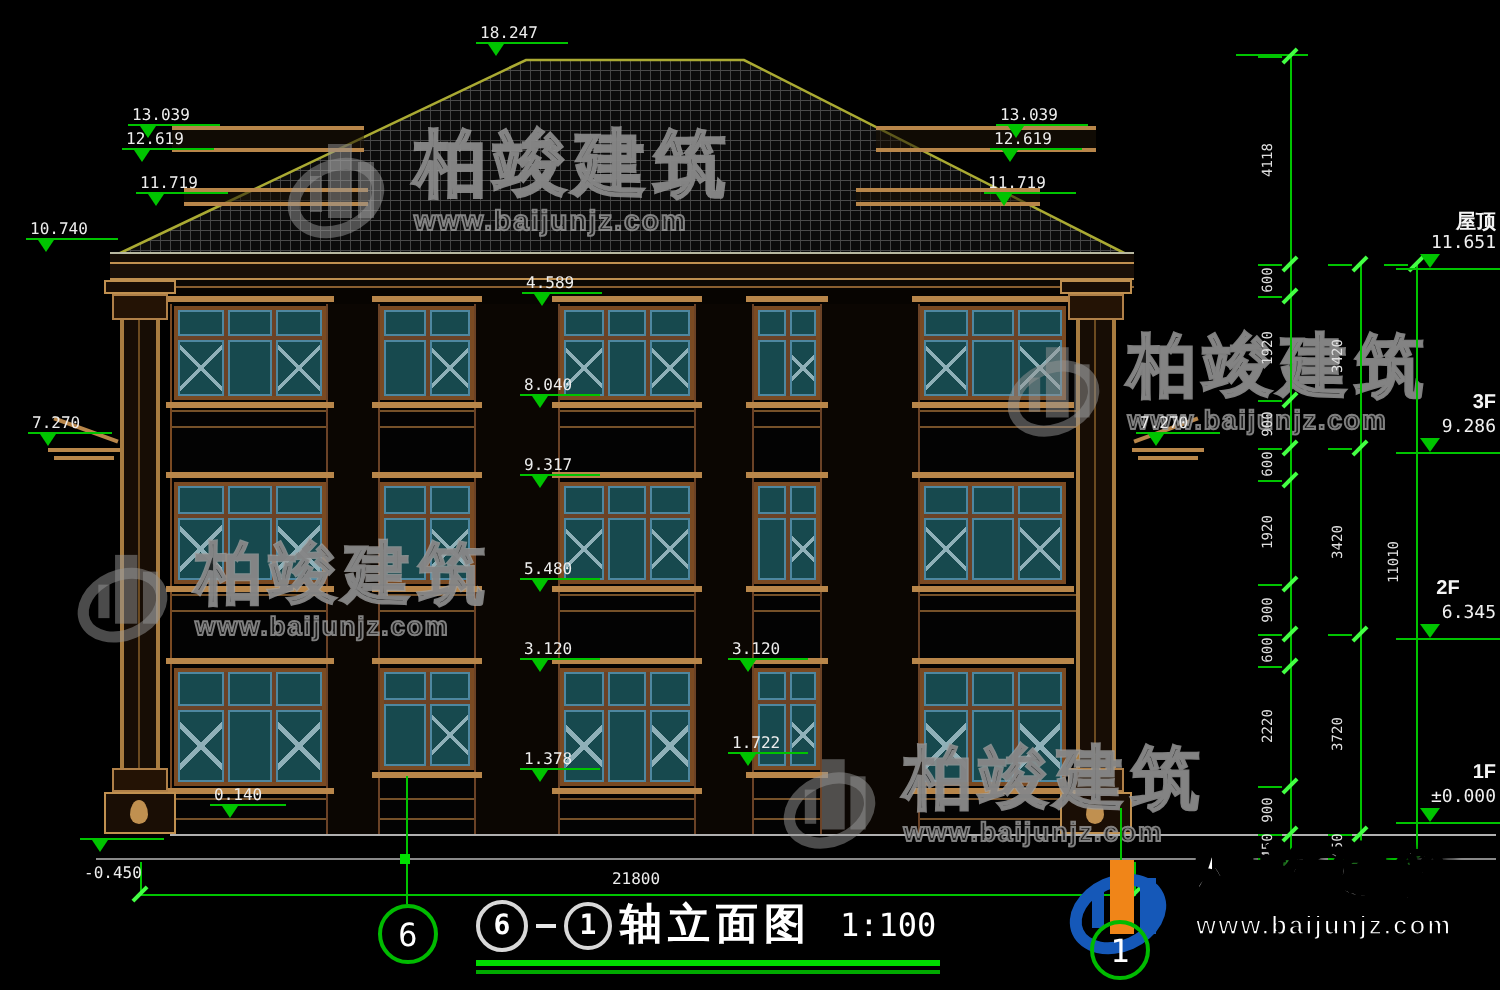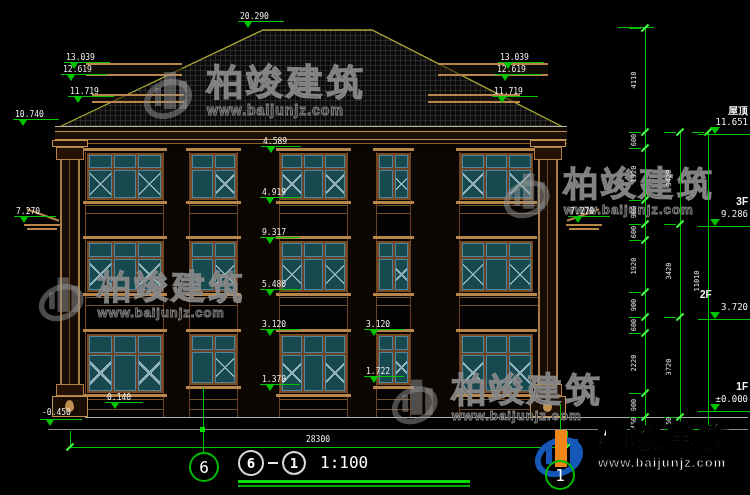--- a/index.html
+++ b/index.html
@@ -37,26 +37,27 @@
 <div id="cv">
 
   <div class="abs" style="left:238px;top:450px;display:flex;align-items:center;gap:4px;z-index:46">
     <div class="tcircle">
       <span>6</span>
     </div>
     <div style="width:10px;height:2px;background:#e8e8e8"></div>
     <div class="tcircle" style="width:24px;height:24px">
       <span>1</span>
     </div>
+    <div class="tname">轴立面图</div>
     <div class="tscale">1:100</div>
   </div>
   <div class="abs" style="left:238px;top:480px;width:232px;height:3px;background:#00dd00;z-index:46"></div>
   <div class="abs" style="left:238px;top:485px;width:232px;height:2px;background:#00aa00;z-index:46"></div>
 
-  <div class="abs num" style="left:288px;top:435px;width:60px;text-align:center;z-index:45">28300</div>
+  <div class="abs num" style="left:288px;top:435px;width:60px;text-align:center;z-index:45">21800</div>
 
   <div class="abs axisbubble" style="left:189px;top:452px;z-index:58">
     <span>6</span>
   </div>
   <div class="abs axisbubble" style="left:545px;top:460px;z-index:58">
     <span>1</span>
   </div>
 <div class="abs" style="left: 0px; top: 0px; width: 750px; height: 220px; z-index: 5;"><svg width="750" height="220" viewBox="0 0 750 220">
         <defs>
           <pattern id="tl" width="5" height="5" patternUnits="userSpaceOnUse">
@@ -245,42 +246,42 @@
     <div class="abs" style="left: 85px; top: 417px; width: 663px; height: 1px; background: rgb(176, 176, 176); z-index: 15;"></div>
     <div class="abs" style="left: 48px; top: 429px; width: 700px; height: 1px; background: rgb(138, 138, 138); z-index: 15;"></div>
     <div class="abs" style="left: 70px; top: 431px; width: 1px; height: 17px; background: rgb(0, 196, 0); z-index: 45;"></div>
     <div class="abs" style="left: 567px; top: 431px; width: 1px; height: 17px; background: rgb(0, 196, 0); z-index: 45;"></div>
     <div class="abs" style="left: 70px; top: 447px; width: 498px; height: 1px; background: rgb(0, 196, 0); z-index: 45;"></div>
     <div class="abs" style="left: 65px; top: 446px; width: 10px; height: 2px; background: rgb(68, 255, 68); transform: rotate(-45deg); z-index: 45;"></div>
     <div class="abs" style="left: 562px; top: 446px; width: 10px; height: 2px; background: rgb(68, 255, 68); transform: rotate(-45deg); z-index: 45;"></div>
     <div class="abs" style="left: 203px; top: 388px; width: 1px; height: 64px; background: rgb(0, 196, 0); z-index: 44;"></div>
     <div class="abs" style="left: 200px; top: 427px; width: 5px; height: 5px; background: rgb(0, 224, 0); z-index: 44;"></div>
     <div class="abs" style="left: 560px; top: 404px; width: 1px; height: 56px; background: rgb(0, 196, 0); z-index: 44;"></div>
-    <div class="abs num" style="left: 240px; top: 12px; z-index: 48;">20.290</div>
+    <div class="abs num" style="left: 240px; top: 12px; z-index: 48;">18.247</div>
     <div class="abs" style="left: 238px; top: 21px; width: 46px; height: 1px; background: rgb(0, 196, 0); z-index: 48;"></div>
     <div class="abs" style="left: 244px; top: 22px; width: 0px; height: 0px; border-left: 4px solid transparent; border-right: 4px solid transparent; border-top: 6px solid rgb(0, 196, 0); z-index: 48;"></div>
     <div class="abs num" style="left: 66px; top: 53px; z-index: 48;">13.039</div>
     <div class="abs" style="left: 64px; top: 62px; width: 46px; height: 1px; background: rgb(0, 196, 0); z-index: 48;"></div>
     <div class="abs" style="left: 70px; top: 63px; width: 0px; height: 0px; border-left: 4px solid transparent; border-right: 4px solid transparent; border-top: 6px solid rgb(0, 196, 0); z-index: 48;"></div>
     <div class="abs num" style="left: 63px; top: 65px; z-index: 48;">12.619</div>
     <div class="abs" style="left: 61px; top: 74px; width: 46px; height: 1px; background: rgb(0, 196, 0); z-index: 48;"></div>
     <div class="abs" style="left: 67px; top: 75px; width: 0px; height: 0px; border-left: 4px solid transparent; border-right: 4px solid transparent; border-top: 6px solid rgb(0, 196, 0); z-index: 48;"></div>
     <div class="abs num" style="left: 70px; top: 87px; z-index: 48;">11.719</div>
     <div class="abs" style="left: 68px; top: 96px; width: 46px; height: 1px; background: rgb(0, 196, 0); z-index: 48;"></div>
     <div class="abs" style="left: 74px; top: 97px; width: 0px; height: 0px; border-left: 4px solid transparent; border-right: 4px solid transparent; border-top: 6px solid rgb(0, 196, 0); z-index: 48;"></div>
     <div class="abs num" style="left: 15px; top: 110px; z-index: 48;">10.740</div>
     <div class="abs" style="left: 13px; top: 119px; width: 46px; height: 1px; background: rgb(0, 196, 0); z-index: 48;"></div>
     <div class="abs" style="left: 19px; top: 120px; width: 0px; height: 0px; border-left: 4px solid transparent; border-right: 4px solid transparent; border-top: 6px solid rgb(0, 196, 0); z-index: 48;"></div>
     <div class="abs num" style="left: 16px; top: 207px; z-index: 48;">7.270</div>
     <div class="abs" style="left: 14px; top: 216px; width: 42px; height: 1px; background: rgb(0, 196, 0); z-index: 48;"></div>
     <div class="abs" style="left: 20px; top: 217px; width: 0px; height: 0px; border-left: 4px solid transparent; border-right: 4px solid transparent; border-top: 6px solid rgb(0, 196, 0); z-index: 48;"></div>
     <div class="abs num" style="left: 263px; top: 137px; z-index: 48;">4.589</div>
     <div class="abs" style="left: 261px; top: 146px; width: 40px; height: 1px; background: rgb(0, 196, 0); z-index: 48;"></div>
     <div class="abs" style="left: 267px; top: 147px; width: 0px; height: 0px; border-left: 4px solid transparent; border-right: 4px solid transparent; border-top: 6px solid rgb(0, 196, 0); z-index: 48;"></div>
-    <div class="abs num" style="left: 262px; top: 188px; z-index: 48;">4.919</div>
+    <div class="abs num" style="left: 262px; top: 188px; z-index: 48;">8.040</div>
     <div class="abs" style="left: 260px; top: 197px; width: 40px; height: 1px; background: rgb(0, 196, 0); z-index: 48;"></div>
     <div class="abs" style="left: 266px; top: 198px; width: 0px; height: 0px; border-left: 4px solid transparent; border-right: 4px solid transparent; border-top: 6px solid rgb(0, 196, 0); z-index: 48;"></div>
     <div class="abs num" style="left: 262px; top: 228px; z-index: 48;">9.317</div>
     <div class="abs" style="left: 260px; top: 237px; width: 40px; height: 1px; background: rgb(0, 196, 0); z-index: 48;"></div>
     <div class="abs" style="left: 266px; top: 238px; width: 0px; height: 0px; border-left: 4px solid transparent; border-right: 4px solid transparent; border-top: 6px solid rgb(0, 196, 0); z-index: 48;"></div>
     <div class="abs num" style="left: 262px; top: 280px; z-index: 48;">5.480</div>
     <div class="abs" style="left: 260px; top: 289px; width: 40px; height: 1px; background: rgb(0, 196, 0); z-index: 48;"></div>
     <div class="abs" style="left: 266px; top: 290px; width: 0px; height: 0px; border-left: 4px solid transparent; border-right: 4px solid transparent; border-top: 6px solid rgb(0, 196, 0); z-index: 48;"></div>
     <div class="abs num" style="left: 262px; top: 320px; z-index: 48;">3.120</div>
     <div class="abs" style="left: 260px; top: 329px; width: 40px; height: 1px; background: rgb(0, 196, 0); z-index: 48;"></div>
@@ -290,21 +291,21 @@
     <div class="abs" style="left: 266px; top: 385px; width: 0px; height: 0px; border-left: 4px solid transparent; border-right: 4px solid transparent; border-top: 6px solid rgb(0, 196, 0); z-index: 48;"></div>
     <div class="abs num" style="left: 366px; top: 320px; z-index: 48;">3.120</div>
     <div class="abs" style="left: 364px; top: 329px; width: 40px; height: 1px; background: rgb(0, 196, 0); z-index: 48;"></div>
     <div class="abs" style="left: 370px; top: 330px; width: 0px; height: 0px; border-left: 4px solid transparent; border-right: 4px solid transparent; border-top: 6px solid rgb(0, 196, 0); z-index: 48;"></div>
     <div class="abs num" style="left: 366px; top: 367px; z-index: 48;">1.722</div>
     <div class="abs" style="left: 364px; top: 376px; width: 40px; height: 1px; background: rgb(0, 196, 0); z-index: 48;"></div>
     <div class="abs" style="left: 370px; top: 377px; width: 0px; height: 0px; border-left: 4px solid transparent; border-right: 4px solid transparent; border-top: 6px solid rgb(0, 196, 0); z-index: 48;"></div>
     <div class="abs num" style="left: 107px; top: 393px; z-index: 48;">0.140</div>
     <div class="abs" style="left: 105px; top: 402px; width: 38px; height: 1px; background: rgb(0, 196, 0); z-index: 48;"></div>
     <div class="abs" style="left: 111px; top: 403px; width: 0px; height: 0px; border-left: 4px solid transparent; border-right: 4px solid transparent; border-top: 6px solid rgb(0, 196, 0); z-index: 48;"></div>
-    <div class="abs num" style="left: 42px; top: 408px; z-index: 48;">-0.450</div>
+    <div class="abs num" style="left: 42px; top: 432px; z-index: 48;">-0.450</div>
     <div class="abs" style="left: 40px; top: 419px; width: 42px; height: 1px; background: rgb(0, 196, 0); z-index: 48;"></div>
     <div class="abs" style="left: 46px; top: 420px; width: 0px; height: 0px; border-left: 4px solid transparent; border-right: 4px solid transparent; border-top: 6px solid rgb(0, 196, 0); z-index: 48;"></div>
     <div class="abs num" style="left: 500px; top: 53px; z-index: 48;">13.039</div>
     <div class="abs" style="left: 498px; top: 62px; width: 46px; height: 1px; background: rgb(0, 196, 0); z-index: 48;"></div>
     <div class="abs" style="left: 504px; top: 63px; width: 0px; height: 0px; border-left: 4px solid transparent; border-right: 4px solid transparent; border-top: 6px solid rgb(0, 196, 0); z-index: 48;"></div>
     <div class="abs num" style="left: 497px; top: 65px; z-index: 48;">12.619</div>
     <div class="abs" style="left: 495px; top: 74px; width: 46px; height: 1px; background: rgb(0, 196, 0); z-index: 48;"></div>
     <div class="abs" style="left: 501px; top: 75px; width: 0px; height: 0px; border-left: 4px solid transparent; border-right: 4px solid transparent; border-top: 6px solid rgb(0, 196, 0); z-index: 48;"></div>
     <div class="abs num" style="left: 494px; top: 87px; z-index: 48;">11.719</div>
     <div class="abs" style="left: 492px; top: 96px; width: 46px; height: 1px; background: rgb(0, 196, 0); z-index: 48;"></div>
@@ -371,22 +372,22 @@
     <div class="abs" style="left: 692px; top: 429px; width: 12px; height: 1px; background: rgb(0, 196, 0); z-index: 47;"></div>
     <div class="abs num7" style="left: 668px; top: 275.5px; width: 60px; height: 10px; text-align: center; transform: rotate(-90deg); z-index: 47;">11010</div>
     <div class="abs flabel" style="left: 700px; top: 104px; width: 48px; text-align: right; z-index: 48;">屋顶</div>
     <div class="abs num9" style="left: 700px; top: 117px; width: 48px; text-align: right; z-index: 48;">11.651</div>
     <div class="abs" style="left: 698px; top: 134px; width: 52px; height: 1px; background: rgb(0, 196, 0); z-index: 48;"></div>
     <div class="abs" style="left: 710px; top: 127px; width: 0px; height: 0px; border-left: 5px solid transparent; border-right: 5px solid transparent; border-top: 7px solid rgb(0, 196, 0); z-index: 48;"></div>
     <div class="abs flabel" style="left: 700px; top: 196px; width: 48px; text-align: right; z-index: 48;">3F</div>
     <div class="abs num9" style="left: 700px; top: 209px; width: 48px; text-align: right; z-index: 48;">9.286</div>
     <div class="abs" style="left: 698px; top: 226px; width: 52px; height: 1px; background: rgb(0, 196, 0); z-index: 48;"></div>
     <div class="abs" style="left: 710px; top: 219px; width: 0px; height: 0px; border-left: 5px solid transparent; border-right: 5px solid transparent; border-top: 7px solid rgb(0, 196, 0); z-index: 48;"></div>
-    <div class="abs flabel" style="left: 700px; top: 289px; width: 48px; text-align: left; z-index: 48;">2F</div>
-    <div class="abs num9" style="left: 700px; top: 302px; width: 48px; text-align: right; z-index: 48;">3.720</div>
+    <div class="abs flabel" style="left: 700px; top: 289px; width: 48px; text-align: center; z-index: 48;">2F</div>
+    <div class="abs num9" style="left: 700px; top: 302px; width: 48px; text-align: right; z-index: 48;">6.345</div>
     <div class="abs" style="left: 698px; top: 319px; width: 52px; height: 1px; background: rgb(0, 196, 0); z-index: 48;"></div>
     <div class="abs" style="left: 710px; top: 312px; width: 0px; height: 0px; border-left: 5px solid transparent; border-right: 5px solid transparent; border-top: 7px solid rgb(0, 196, 0); z-index: 48;"></div>
     <div class="abs flabel" style="left: 700px; top: 381px; width: 48px; text-align: right; z-index: 48;">1F</div>
     <div class="abs num9" style="left: 700px; top: 394px; width: 48px; text-align: right; z-index: 48;">±0.000</div>
     <div class="abs" style="left: 698px; top: 411px; width: 52px; height: 1px; background: rgb(0, 196, 0); z-index: 48;"></div>
     <div class="abs" style="left: 710px; top: 404px; width: 0px; height: 0px; border-left: 5px solid transparent; border-right: 5px solid transparent; border-top: 7px solid rgb(0, 196, 0); z-index: 48;"></div>
     <div class="abs" style="left: 143px; top: 64px; transform: scale(1); transform-origin: 0px 0px; display: flex; align-items: flex-start; gap: 10px; z-index: 28;">
       <div class="abs" style="position: relative; width: 54px; height: 62px; flex: 0 0 54px;">
         <div style="position: absolute; left: 0px; top: 16px; width: 50px; height: 38px; border: 6px solid rgba(150, 150, 150, 0.5); border-radius: 50%; transform: rotate(-24deg); box-sizing: border-box;"></div>
         <div style="position: absolute; left: 12px; top: 24px; width: 6px; height: 18px; background: rgba(150, 150, 150, 0.5);"></div>

